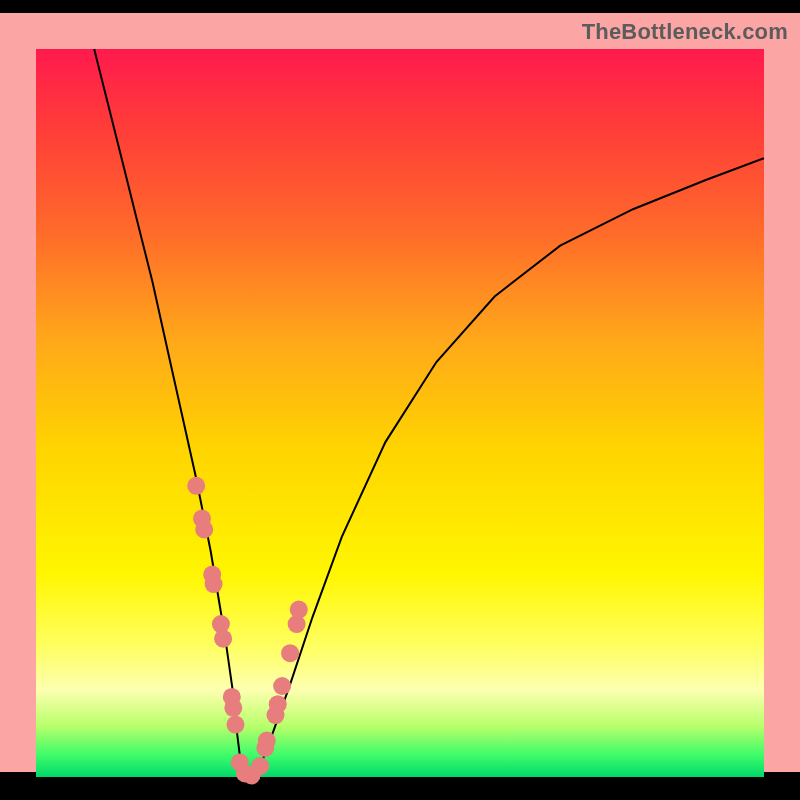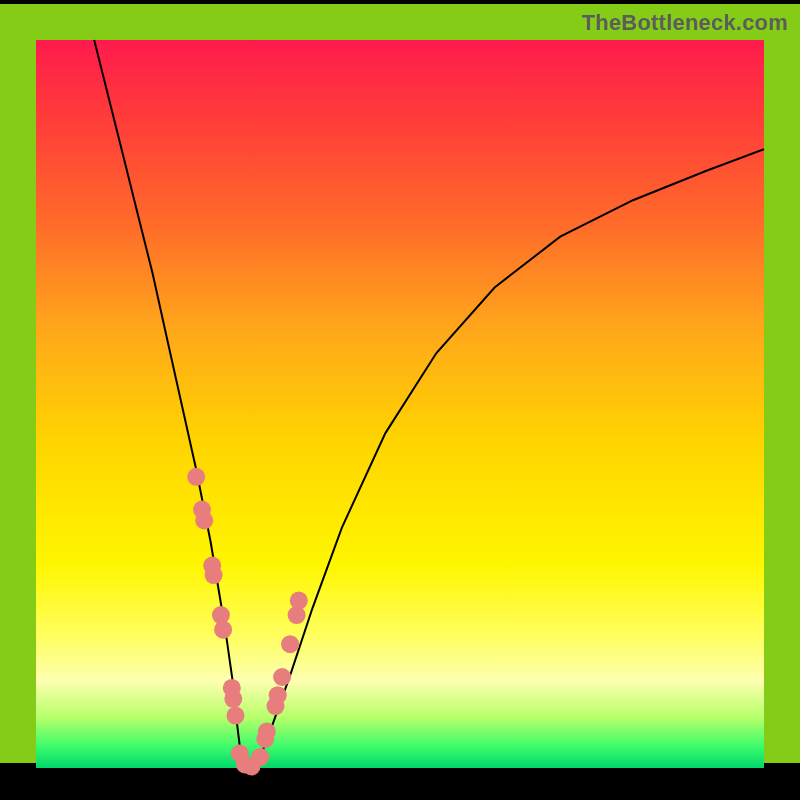--- a/index.html
+++ b/index.html
@@ -6,24 +6,24 @@
     margin: 0;
     padding: 0;
     width: 800px;
     height: 800px;
     background: #000;
     overflow: hidden;
   }
   .frame {
     position: absolute;
     left: 0;
-    top: 4px;
+    top: 13px;
     width: 800px;
     height: 759px;
-    background: #84cc16;
+    background: #fca5a5;
   }
   .plot {
     position: absolute;
     left: 36px;
     top: 36px;
     width: 728px;
     height: 728px;
     
     background: linear-gradient(
       to bottom,

